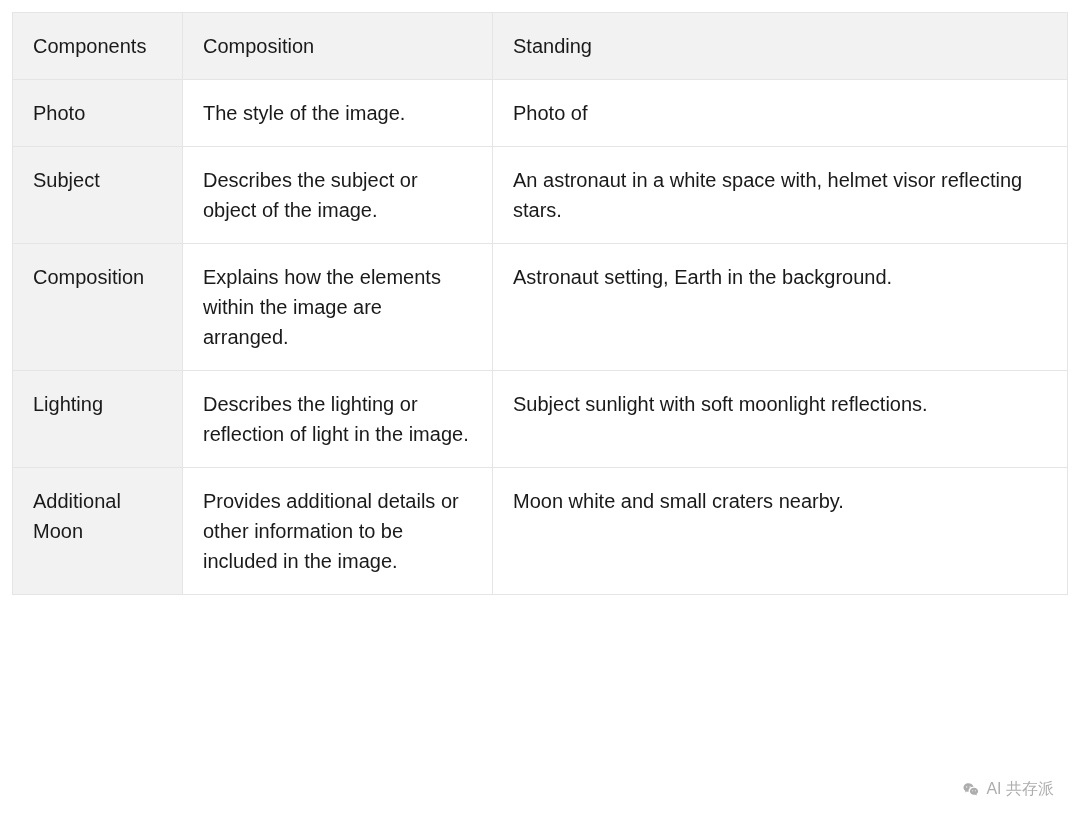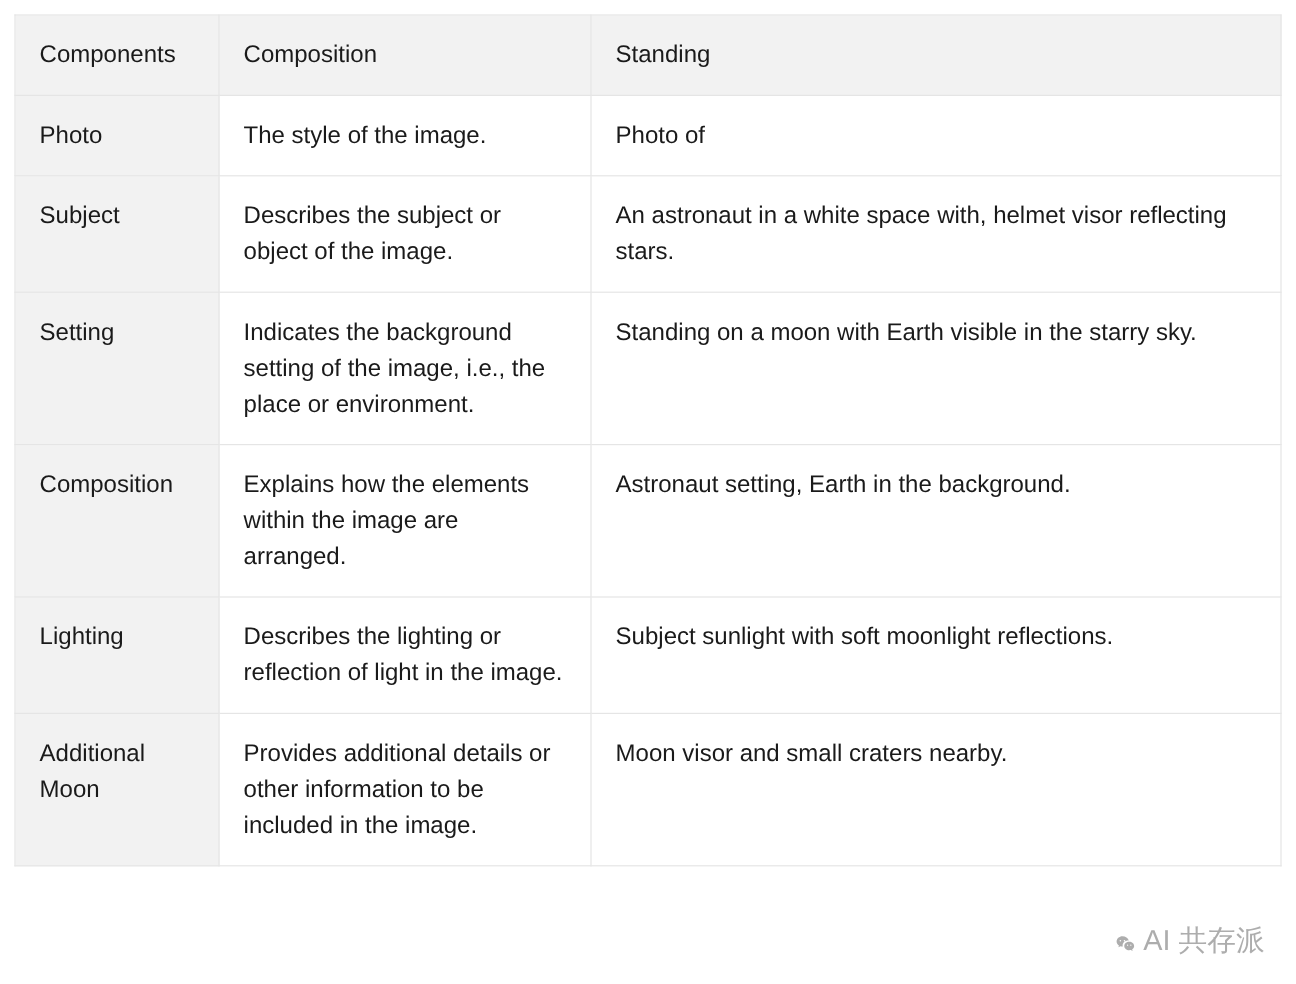--- a/index.html
+++ b/index.html
@@ -41,21 +41,21 @@
     col.c2 { width: 310px; }
     col.c3 { width: auto; }
     .watermark {
       position: absolute;
       bottom: 20px;
       right: 26px;
       display: flex;
       align-items: center;
       gap: 6px;
       color: #8b8b8b;
-      font-size: 24px;
+      font-size: 16px;
       opacity: 0.7;
     }
     .wm-icon {
       width: 18px;
       height: 18px;
     }
   </style>
 </head>
 <body>
 
@@ -77,38 +77,33 @@
       <td class="first-col">Photo</td>
       <td>The style of the image.</td>
       <td>Photo of</td>
     </tr>
     <tr>
       <td class="first-col">Subject</td>
       <td>Describes the subject or object of the image.</td>
       <td>An astronaut in a white space with, helmet visor reflecting stars.</td>
     </tr>
     <tr>
-      <td class="first-col">Setting</td>
-      <td>Indicates the background setting of the image, i.e., the place or environment.</td>
-      <td>Standing on a moon with Earth visible in the starry sky.</td>
-    </tr>
-    <tr>
       <td class="first-col">Composition</td>
       <td>Explains how the elements within the image are arranged.</td>
       <td>Astronaut setting, Earth in the background.</td>
     </tr>
     <tr>
       <td class="first-col">Lighting</td>
       <td>Describes the lighting or reflection of light in the image.</td>
       <td>Subject sunlight with soft moonlight reflections.</td>
     </tr>
     <tr>
       <td class="first-col">Additional Moon</td>
       <td>Provides additional details or other information to be included in the image.</td>
-      <td>Moon visor and small craters nearby.</td>
+      <td>Moon white and small craters nearby.</td>
     </tr>
   </tbody>
 </table>
 
 <div class="watermark">
   <span class="wm-icon">
     <svg viewBox="0 0 24 24" fill="#8b8b8b" xmlns="http://www.w3.org/2000/svg">
       <path d="M8.5 3C4.9 3 2 5.6 2 8.8c0 1.8 1 3.4 2.6 4.5l-.6 2 2.3-1.2c.7.2 1.4.3 2.2.3h.4c-.1-.4-.2-.9-.2-1.3 0-2.9 2.8-5.3 6.3-5.3h.5C14.8 5 11.9 3 8.5 3zm-2.3 4c.5 0 .9.4.9.9s-.4.9-.9.9-.9-.4-.9-.9.4-.9.9-.9zm4.6 0c.5 0 .9.4.9.9s-.4.9-.9.9-.9-.4-.9-.9.4-.9.9-.9zM16 9c-3.1 0-5.5 2.1-5.5 4.7s2.4 4.7 5.5 4.7c.6 0 1.2-.1 1.8-.2l2 1-.5-1.7c1.3-.9 2.2-2.2 2.2-3.8C21.5 11.1 19.1 9 16 9zm-1.8 3.2c.4 0 .7.3.7.7s-.3.7-.7.7-.7-.3-.7-.7.3-.7.7-.7zm3.6 0c.4 0 .7.3.7.7s-.3.7-.7.7-.7-.3-.7-.7.3-.7.7-.7z"></path>
     </svg>
   </span>

